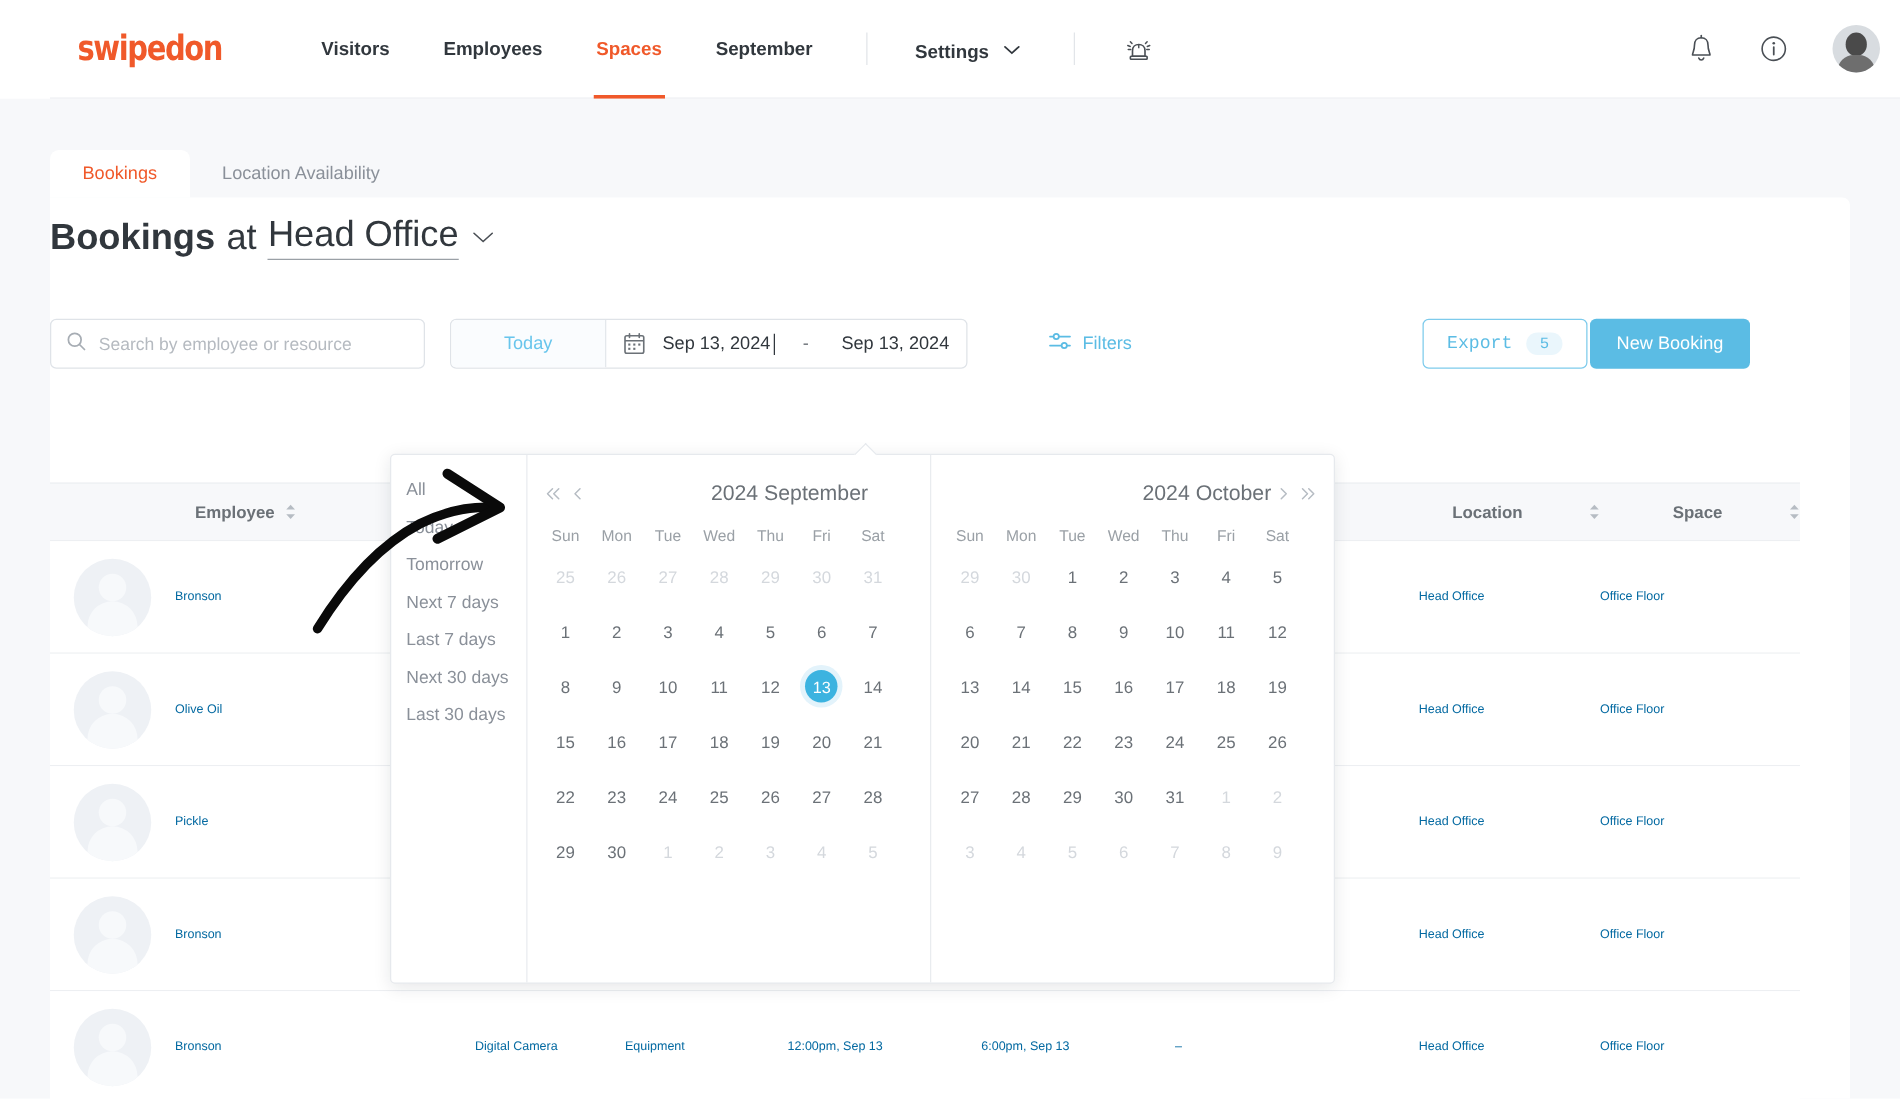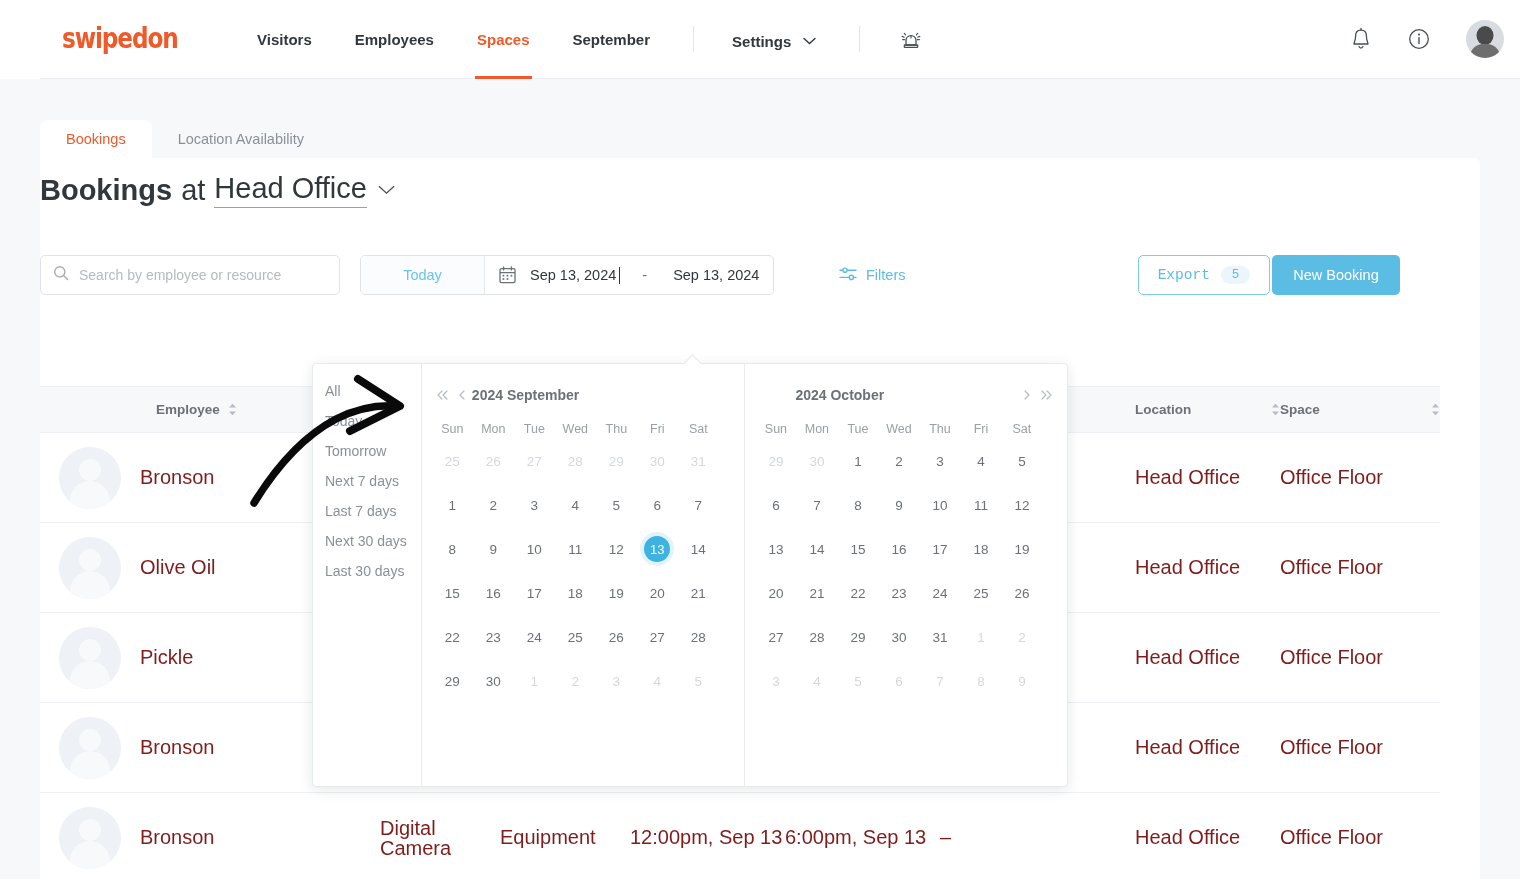--- a/index.html
+++ b/index.html
@@ -140,33 +140,33 @@
   }
   .th { font-size: 13.5px; color: #6b7177; font-weight: 700; display: flex; align-items: center; cursor: pointer; }
   .sorticon { margin-left: 8px; display: inline-flex; }
   .trow { height: 90px; display: flex; align-items: center; border-bottom: 1px solid #edeff2; background: #fff; }
   .avatar-cell { width: 100px; display: flex; justify-content: center; }
   .avatar-ph { width: 62px; height: 62px; border-radius: 50%; background: #eef1f5; position: relative; overflow: hidden; }
   .avatar-ph .h { position: absolute; left: 50%; top: 20%; transform: translateX(-50%);
     width: 22px; height: 22px; border-radius: 50%; background: #f7f9fb; }
   .avatar-ph .b { position: absolute; left: 50%; top: 56%; transform: translateX(-50%);
     width: 40px; height: 30px; border-radius: 20px 20px 0 0; background: #f7f9fb; }
-  .td { font-size: 20px; color: #7f1d1d; }
+  .td { font-size: 10px; color: #0369a1; }
 
   
   .c-emp    { width: 240px; padding-left: 0px; }
   .c-res    { width: 120px; }
   .c-type   { width: 130px; }
   .c-start  { width: 155px; }
   .c-end    { width: 155px; }
   .c-notes  { width: 195px; }
   .c-loc    { width: 145px; }
   .c-space  { width: 160px; }
   .th.c-emp { padding-left: 16px; }
-  .thead .c-loc, .thead .c-space { justify-content: space-between; }
+  .thead .c-loc, .thead .c-space { justify-content: flex-end; gap: 45px; }
 
   
   .popup {
     position: absolute; top: 284px; left: 312px; width: 756px; height: 424px;
     background: #ffffff; border: 1px solid #e6e9ed; border-radius: 4px;
     box-shadow: 0 3px 14px rgba(22,30,40,.10);
     display: flex; z-index: 40;
   }
   .popup-caret {
     position: absolute; top: -7px; left: 373px; width: 13px; height: 13px;
@@ -174,21 +174,21 @@
     transform: rotate(45deg);
   }
   .ranges { width: 109px; border-right: 1px solid #e9ecef; padding-top: 12px; }
   .range-item {
     height: 30px; line-height: 30px; padding-left: 12px;
     font-size: 14px; color: #8a9099; cursor: pointer; white-space: nowrap;
   }
   .cal { width: 323px; padding: 14px 10px 0 10px; position: relative; }
   .cal + .cal { border-left: 1px solid #e9ecef; }
   .cal-head { height: 34px; display: flex; align-items: center; position: relative; }
-  .cal-title { flex: 1; text-align: left; font-size: 14px; color: #6b7177; font-weight: bold; }
+  .cal-title { flex: 1; text-align: right; font-size: 17px; color: #6b7177; }
   .navarrow { width: 20px; display: flex; align-items: center; justify-content: center; cursor: pointer; color: #b6bcc3; font-size: 16px; }
   .dow-row { display: flex; margin-top: 10px; }
   .dow { width: 41px; text-align: center; font-size: 12.5px; color: #9aa0a6; }
   .wk { display: flex; margin-top: 6px; height: 38px; align-items: center; }
   .day {
     width: 41px; height: 38px; display: flex; align-items: center; justify-content: center;
     font-size: 13.5px; color: #6b7177; cursor: pointer;
   }
   .day.mute { color: #d4d8dd; }
   .day .sel {

